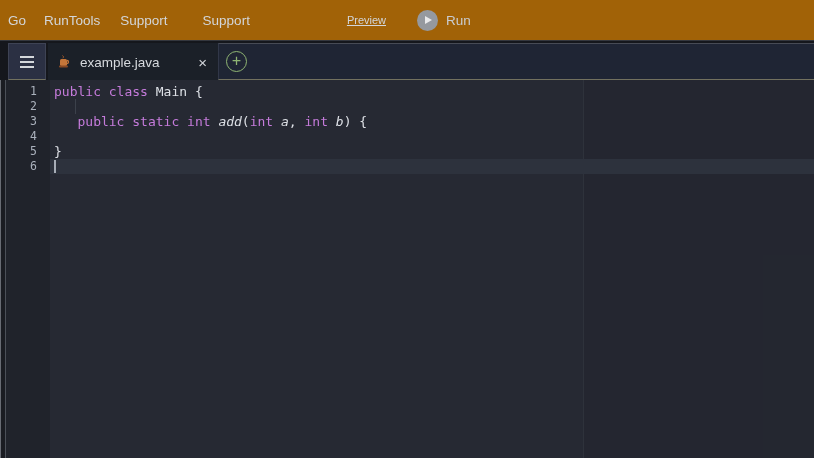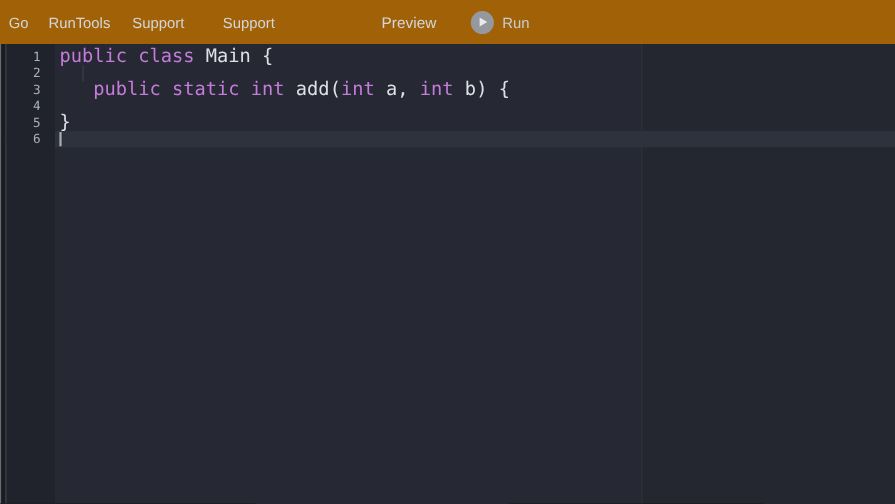--- a/index.html
+++ b/index.html
@@ -14,21 +14,21 @@
     background: #a16207; padding-left: 8px;
   }
   .menu-item {
     color: #d3d6da; font-size: 13.5px; cursor: default; white-space: nowrap;
   }
   .mi-go { margin-left: 0; }
   .mi-run { margin-left: 18px; }
   .mi-tools { margin-left: 0; }
   .mi-window { margin-left: 20px; }
   .mi-support { margin-left: 35px; }
-  .menu-preview { margin-left: 97px; color: #d3d6da; font-size: 14px; }
+  .menu-preview { margin-left: 97px; color: #d3d6da; font-size: 11px; text-decoration: underline; }
   .run-group { display: flex; align-items: center; margin-left: 31px; }
   .play-circle {
     width: 21px; height: 21px; border-radius: 50%; background: #95999f;
     display: flex; align-items: center; justify-content: center;
   }
   .play-triangle {
     width: 0; height: 0; margin-left: 2px;
     border-left: 7px solid #e9eaec; border-top: 4.5px solid transparent; border-bottom: 4.5px solid transparent;
   }
   .run-label { margin-left: 8px; color: #c9ccd1; font-size: 13.5px; }
@@ -70,25 +70,25 @@
     border-left: 1px solid #686c74; border-right: 1px solid #4b5058;
   }
   .gutter {
     width: 44px; flex: 0 0 44px; background: #20232b; padding-top: 4px;
     font-family: "DejaVu Sans Mono", monospace; font-size: 11.5px; line-height: 15px;
     color: #aab1bc; text-align: right; position: relative; z-index: 2;
   }
   .gutter .ln { padding-right: 13px; height: 15px; }
   .code-area {
     flex: 1; position: relative; padding: 4px 0 0 4px; z-index: 2;
-    font-family: "DejaVu Sans Mono", monospace; font-size: 17px; line-height: 15px;
+    font-family: "DejaVu Sans Mono", monospace; font-size: 13px; line-height: 15px;
     color: #dde0e6; cursor: text;
   }
   .code-line { height: 15px; white-space: pre; }
-  .tok-function, .tok-param { }
+  .tok-function, .tok-param { font-style: italic; }
 
   .current-line {
     position: absolute; left: 6px; right: 0; top: 79px; height: 15px;
     background: #2d323d; z-index: 1;
   }
   .ruler {
     position: absolute; top: 0; bottom: 0; left: 583px; width: 1px;
     background: #2e323b; z-index: 0;
   }
   .ruler-shade {
@@ -117,20 +117,42 @@
     <span class="menu-item mi-support">Support</span>
     <span class="menu-preview">Preview</span>
     <div class="run-group">
       <div class="play-circle">
         <div class="play-triangle"></div>
       </div>
       <span class="run-label">Run</span>
     </div>
   </div>
 
+  <div class="tabbar">
+    <div class="burger-box">
+      <div class="burger-icon">
+          <i></i>
+          <i></i>
+          <i></i>
+        </div>
+    </div>
+    <div class="tab">
+      <svg width="13" height="14" viewBox="0 0 13 14">
+        <path d="M4.5 0.5 C6 1.5 5.5 2.5 4.8 3.2" stroke="#a85c28" stroke-width="1" fill="none"></path>
+        <rect x="2" y="4" width="7" height="7" rx="1.5" fill="#c4763a"></rect>
+        <path d="M9 5.5 C11 5.5 11 8.5 9 8.5" stroke="#c4763a" stroke-width="1.3" fill="none"></path>
+        <rect x="1" y="10.5" width="9" height="2" rx="1" fill="#8a4a24"></rect>
+      </svg>
+      <span class="tab-label">example.java</span>
+      <span class="tab-close">×</span>
+    </div>
+    <div class="tab-rest">
+      <div class="plus-btn">+</div>
+    </div>
+  </div>
 
   <div class="editor">
     <div class="ruler-shade"></div>
     <div class="ruler"></div>
     <div class="current-line"></div>
     <div class="cursor-caret"></div>
     <div class="indent-guide"></div>
 
     <div class="left-strip"></div>
 

